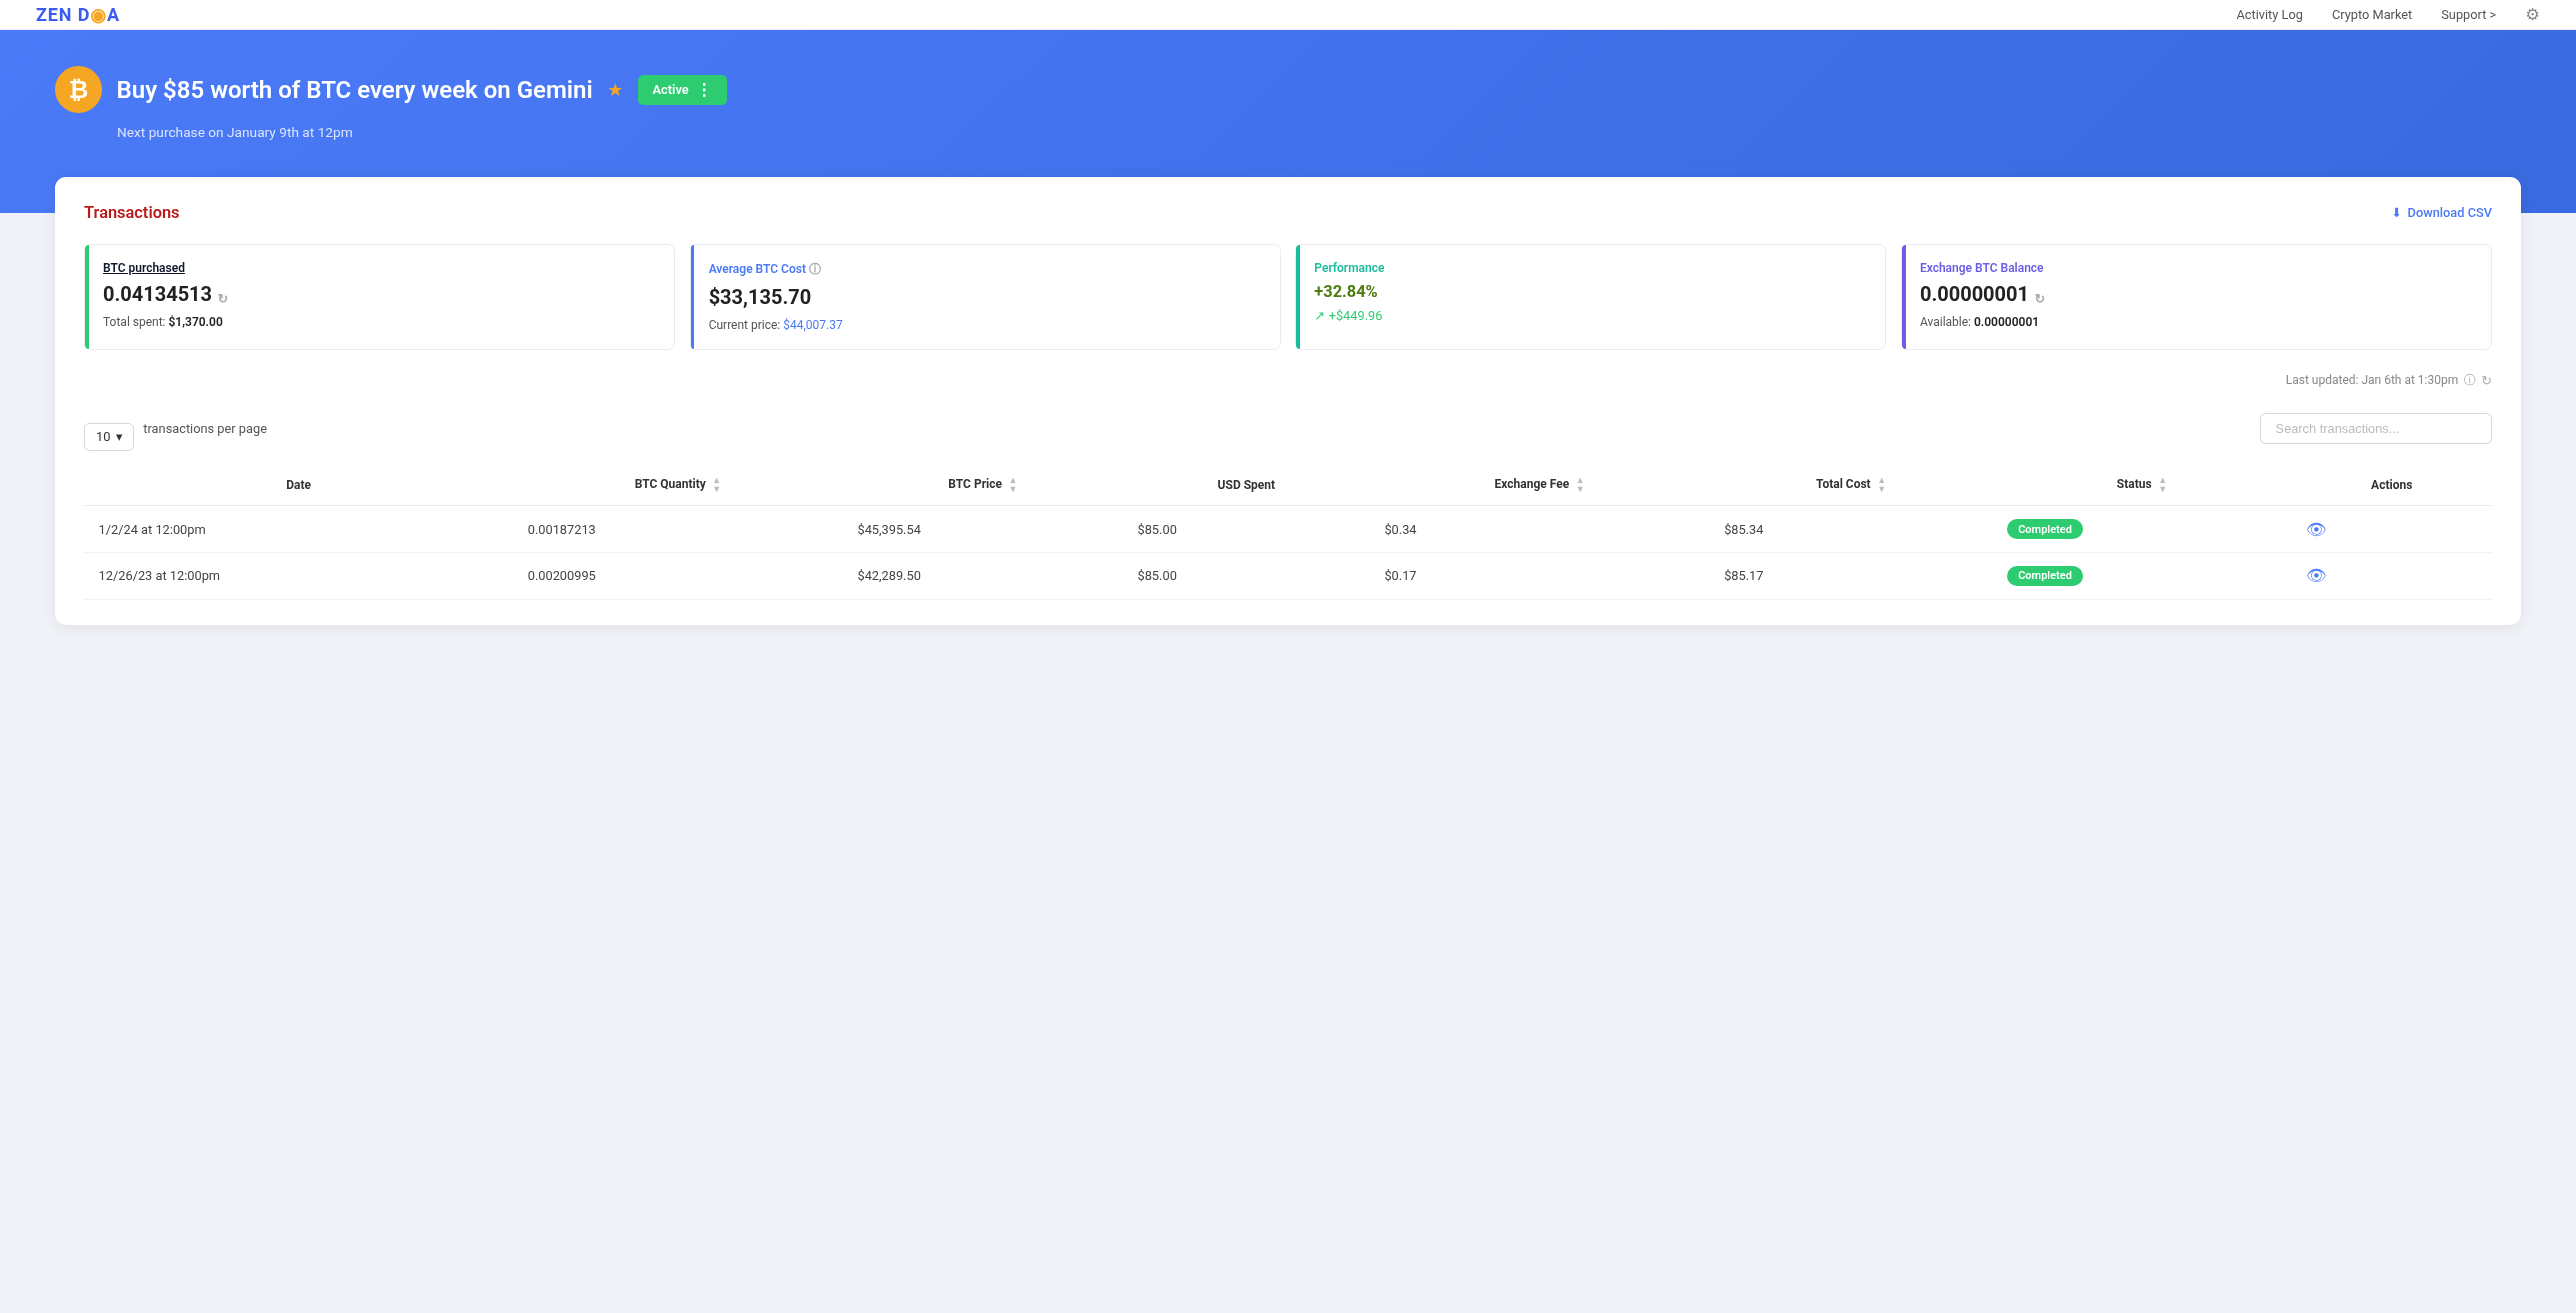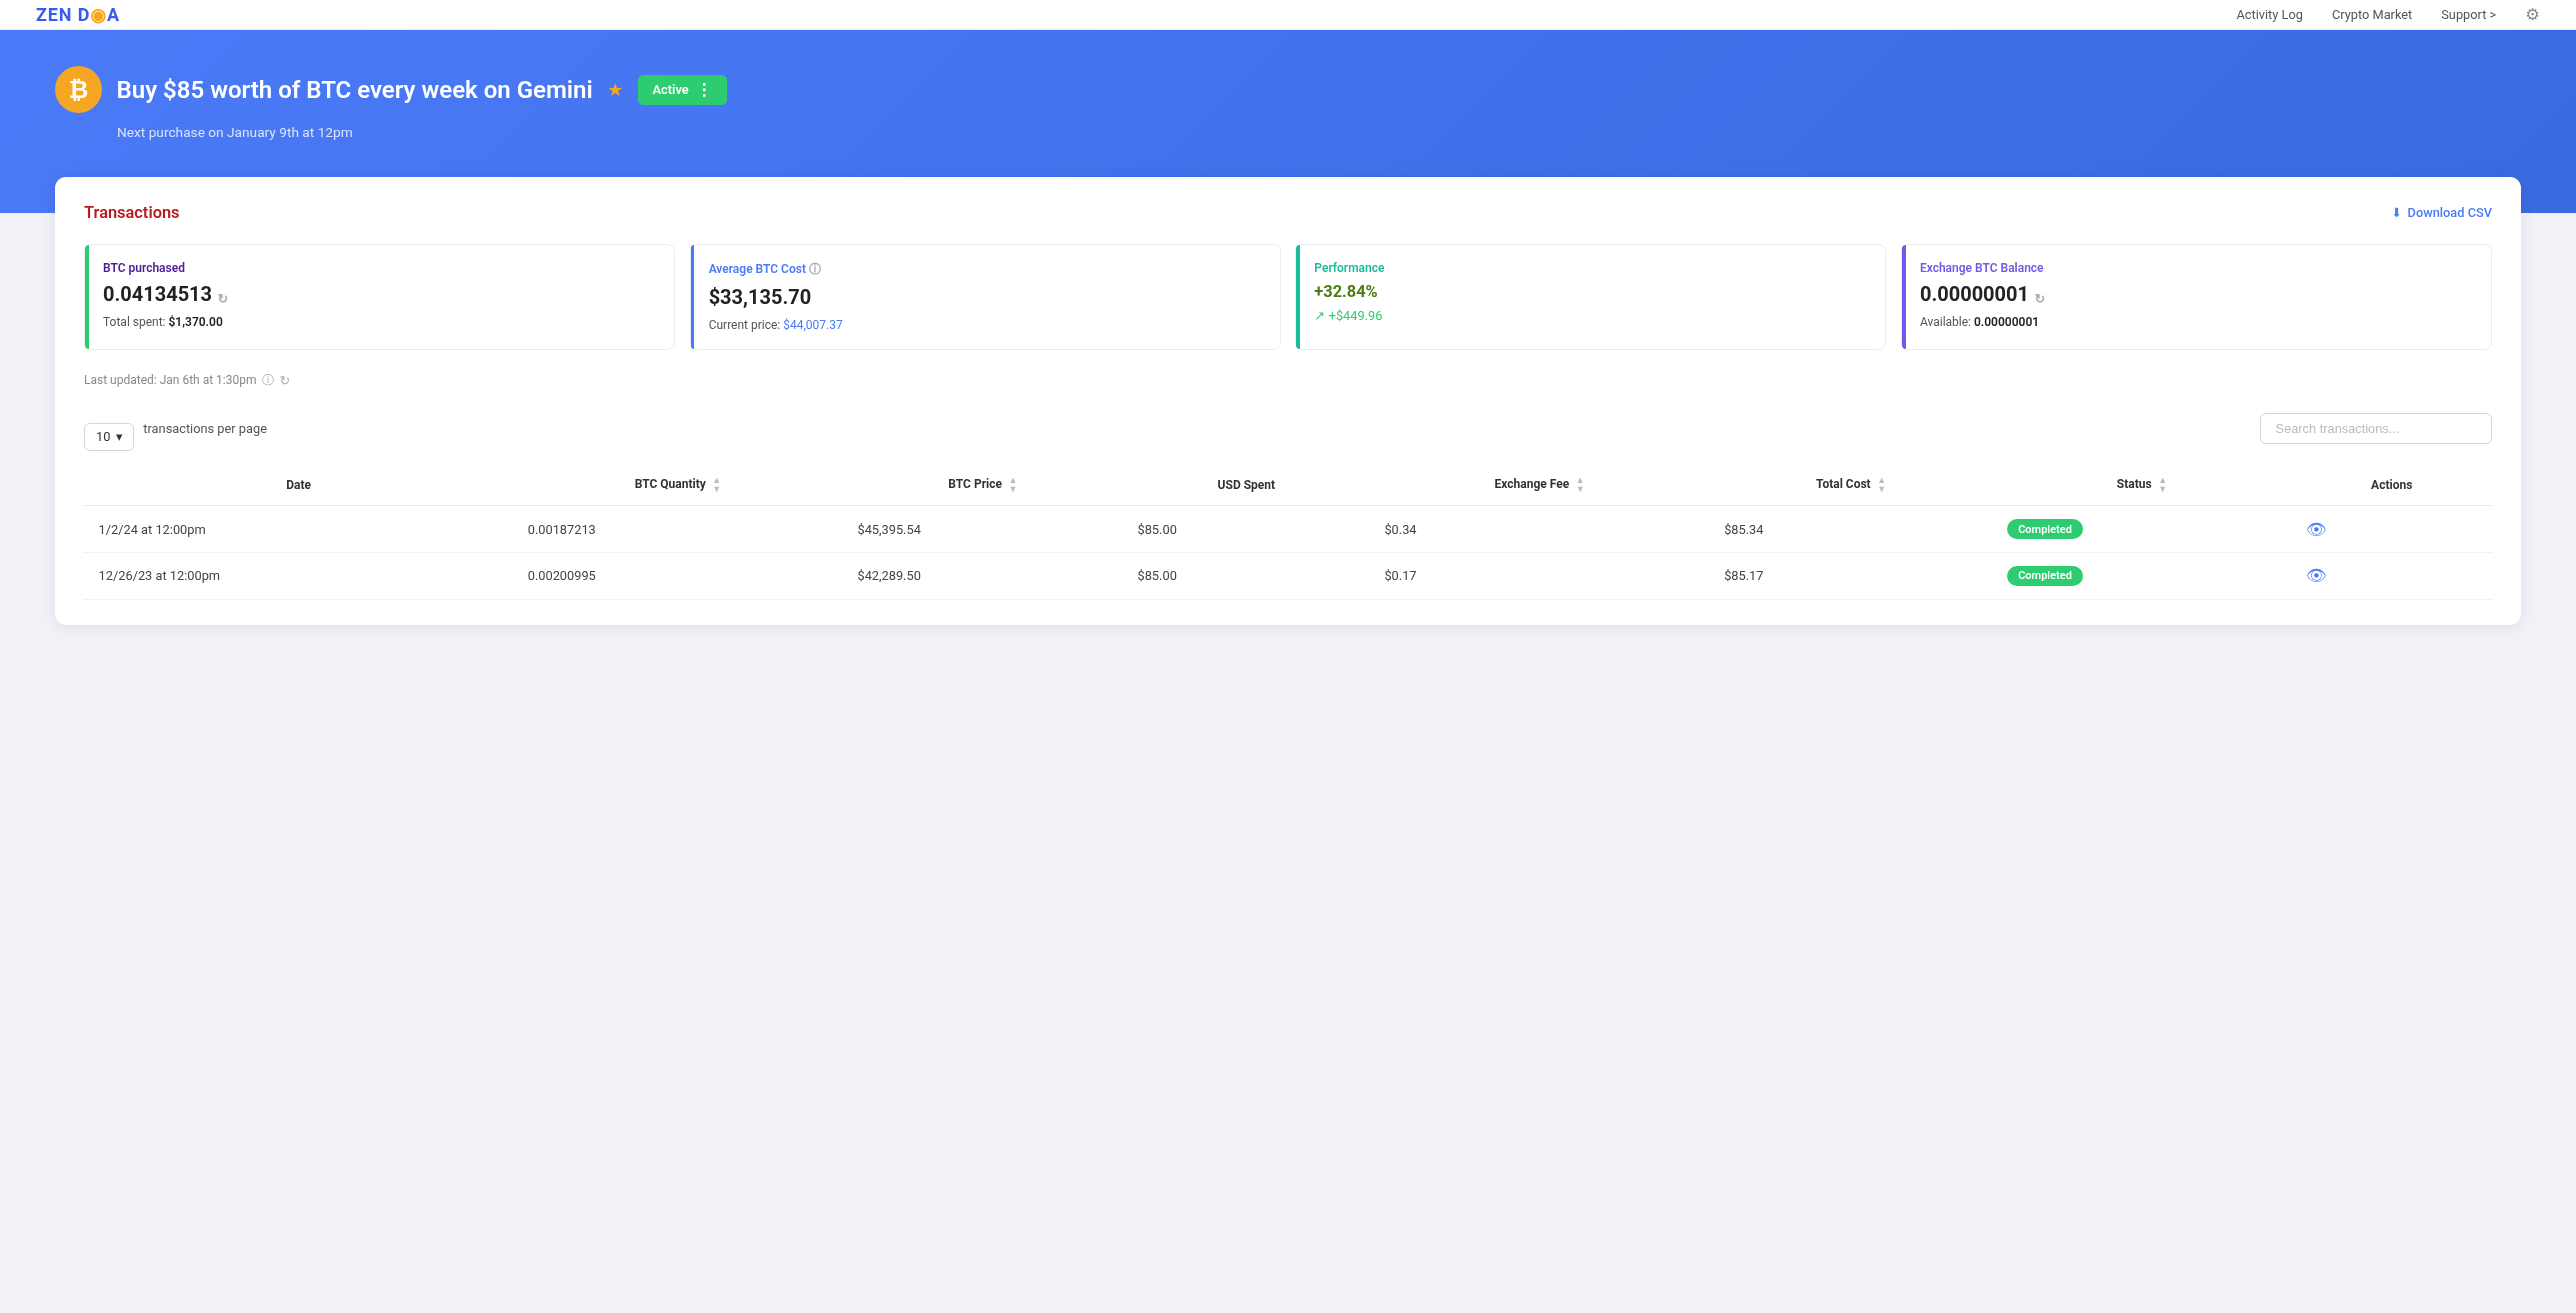--- a/index.html
+++ b/index.html
@@ -131,21 +131,21 @@
     .stat-card.green::before { background: #2ecc71; }
     .stat-card.blue::before { background: #4a7af7; }
     .stat-card.teal::before { background: #1abc9c; }
     .stat-card.purple::before { background: #6c5ce7; }
 
     .stat-label {
       font-size: 12px;
       font-weight: 600;
       margin-bottom: 7.3px;
     }
-    .stat-card.green .stat-label { color: #4c1d95; }
+    .stat-card.green .stat-label { color: #0f172a; text-decoration: underline; }
     .stat-card.blue .stat-label { color: #4a7af7; }
     .stat-card.teal .stat-label { color: #1abc9c; }
     .stat-card.purple .stat-label { color: #6c5ce7; }
 
     .stat-value {
       font-size: 20px;
       font-weight: 700;
       color: #222;
       margin-bottom: 9px;
       display: flex;
@@ -175,20 +175,21 @@
     .info-icon { font-size: 12px; color: #aaa; cursor: pointer; }
 
     
     .last-updated {
       text-align: right;
       font-size: 12px;
       color: #888;
       margin-bottom: 18px;
       display: flex;
       align-items: center;
+      justify-content: flex-end;
       gap: 5.5px;
     }
 
     
     .table-controls {
       display: flex;
       align-items: center;
       justify-content: space-between;
       margin-bottom: 14.6px;
     }

